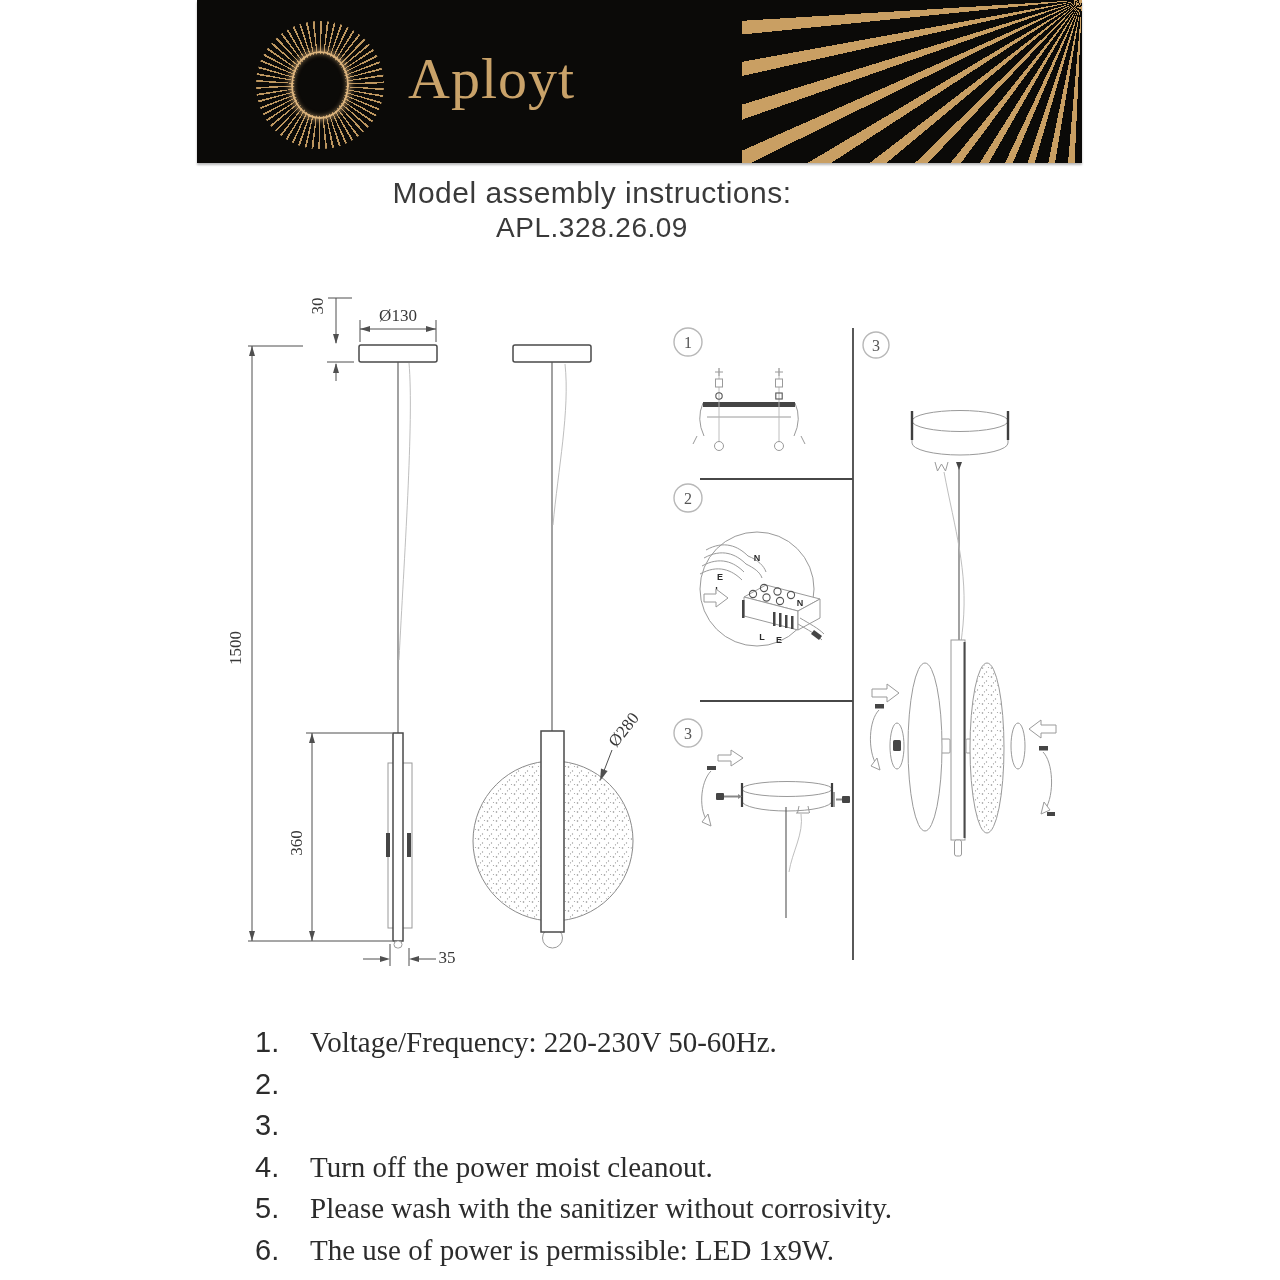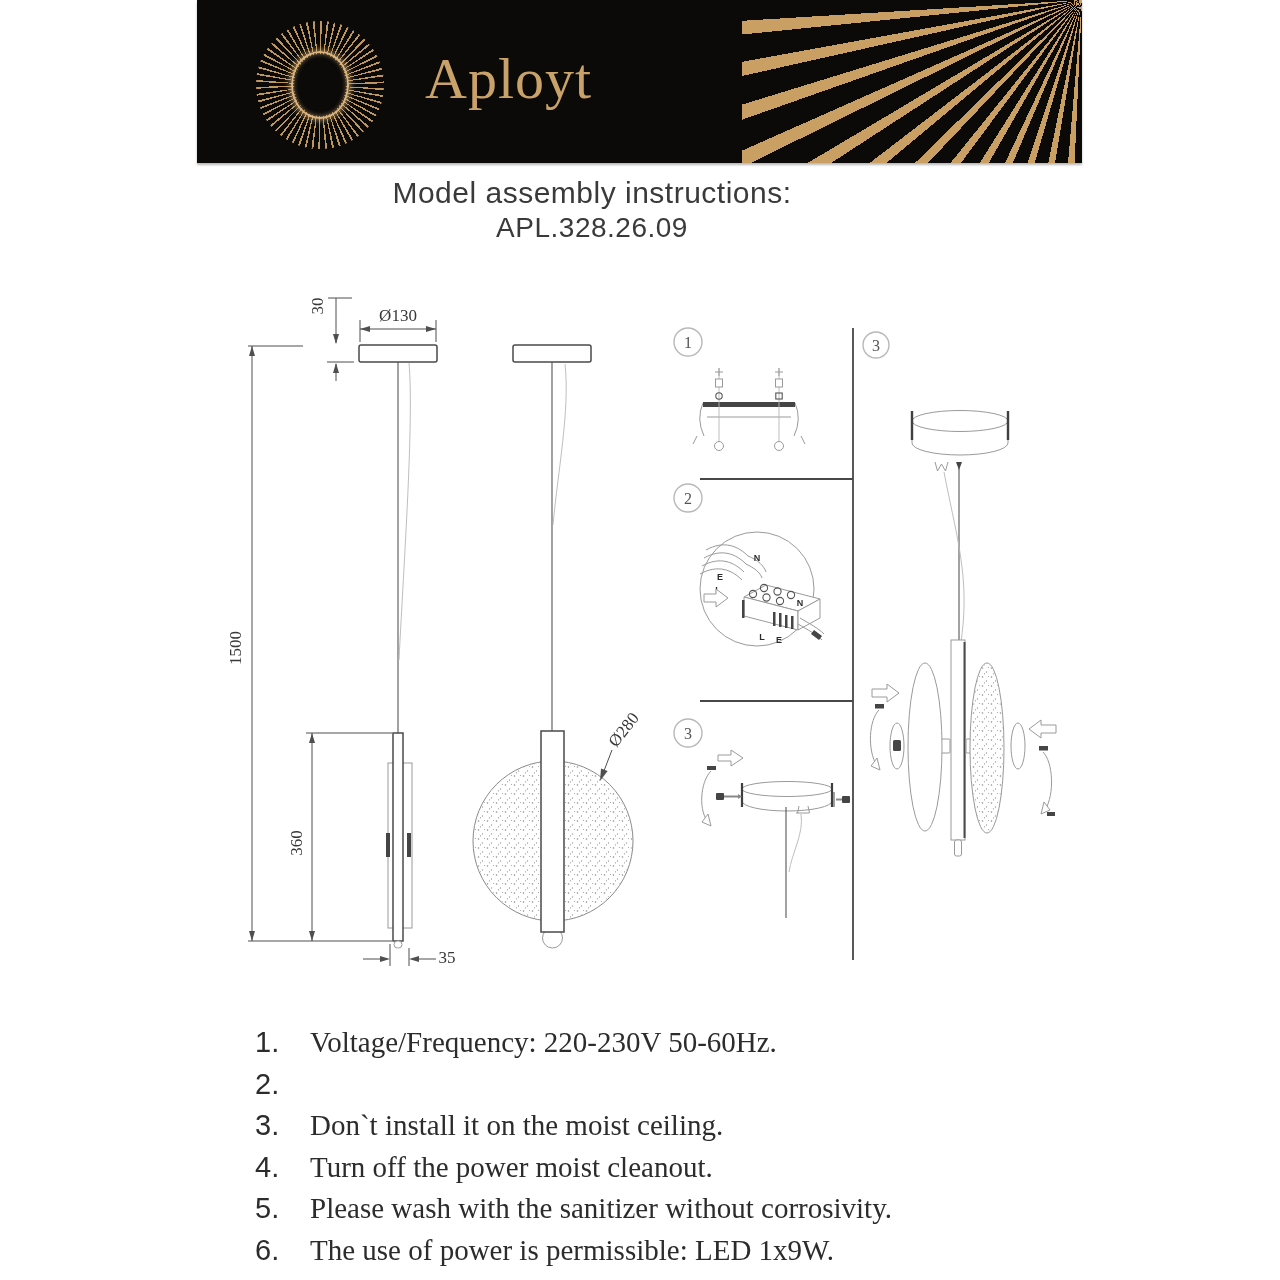--- a/index.html
+++ b/index.html
@@ -21,21 +21,21 @@
   .burst-center{
     position:absolute;left:97px;top:54px;width:52px;height:62px;
     background:#0b0a08;border-radius:50%;
   }
   .burst-ring{
     position:absolute;left:94px;top:51px;width:58px;height:68px;box-sizing:border-box;
     border:2.5px solid #dcb47e;border-radius:50%;
     box-shadow:0 0 6px 1px rgba(220,180,126,.85), inset 0 0 5px rgba(220,180,126,.7);
   }
   .brand{
-    position:absolute;left:228px;top:50px;font-family:"Liberation Serif",serif;
+    position:absolute;left:211px;top:50px;font-family:"Liberation Serif",serif;
     font-size:58px;line-height:1;color:#c9a269;letter-spacing:1px;
   }
   .fan{
     position:absolute;top:0;right:0;width:340px;height:163px;
     background:repeating-conic-gradient(from 180deg at 100% 0%,
       rgba(0,0,0,0) 0deg 2.6deg, #c99f63 2.6deg 4.9deg, rgba(0,0,0,0) 4.9deg 6.8deg);
   }
   
   .title1,.title2{position:absolute;left:0;width:1184px;text-align:center;color:#3a3a3a;}
   .title1{top:176px;font-size:30px;letter-spacing:.5px;}
@@ -314,21 +314,20 @@
 <div class="instructions">
   <div class="inst-row">
     <span class="inst-num">1.</span>
     <span class="inst-txt">Voltage/Frequency: 220-230V 50-60Hz.</span>
   </div>
   <div class="inst-row">
     <span class="inst-num">2.</span>
   </div>
   <div class="inst-row">
     <span class="inst-num">3.</span>
-    <span class="inst-txt">Don`t install it on the moist ceiling.</span>
   </div>
   <div class="inst-row">
     <span class="inst-num">4.</span>
     <span class="inst-txt">Turn off the power moist cleanout.</span>
   </div>
   <div class="inst-row">
     <span class="inst-num">5.</span>
     <span class="inst-txt">Please wash with the sanitizer without corrosivity.</span>
   </div>
   <div class="inst-row">

